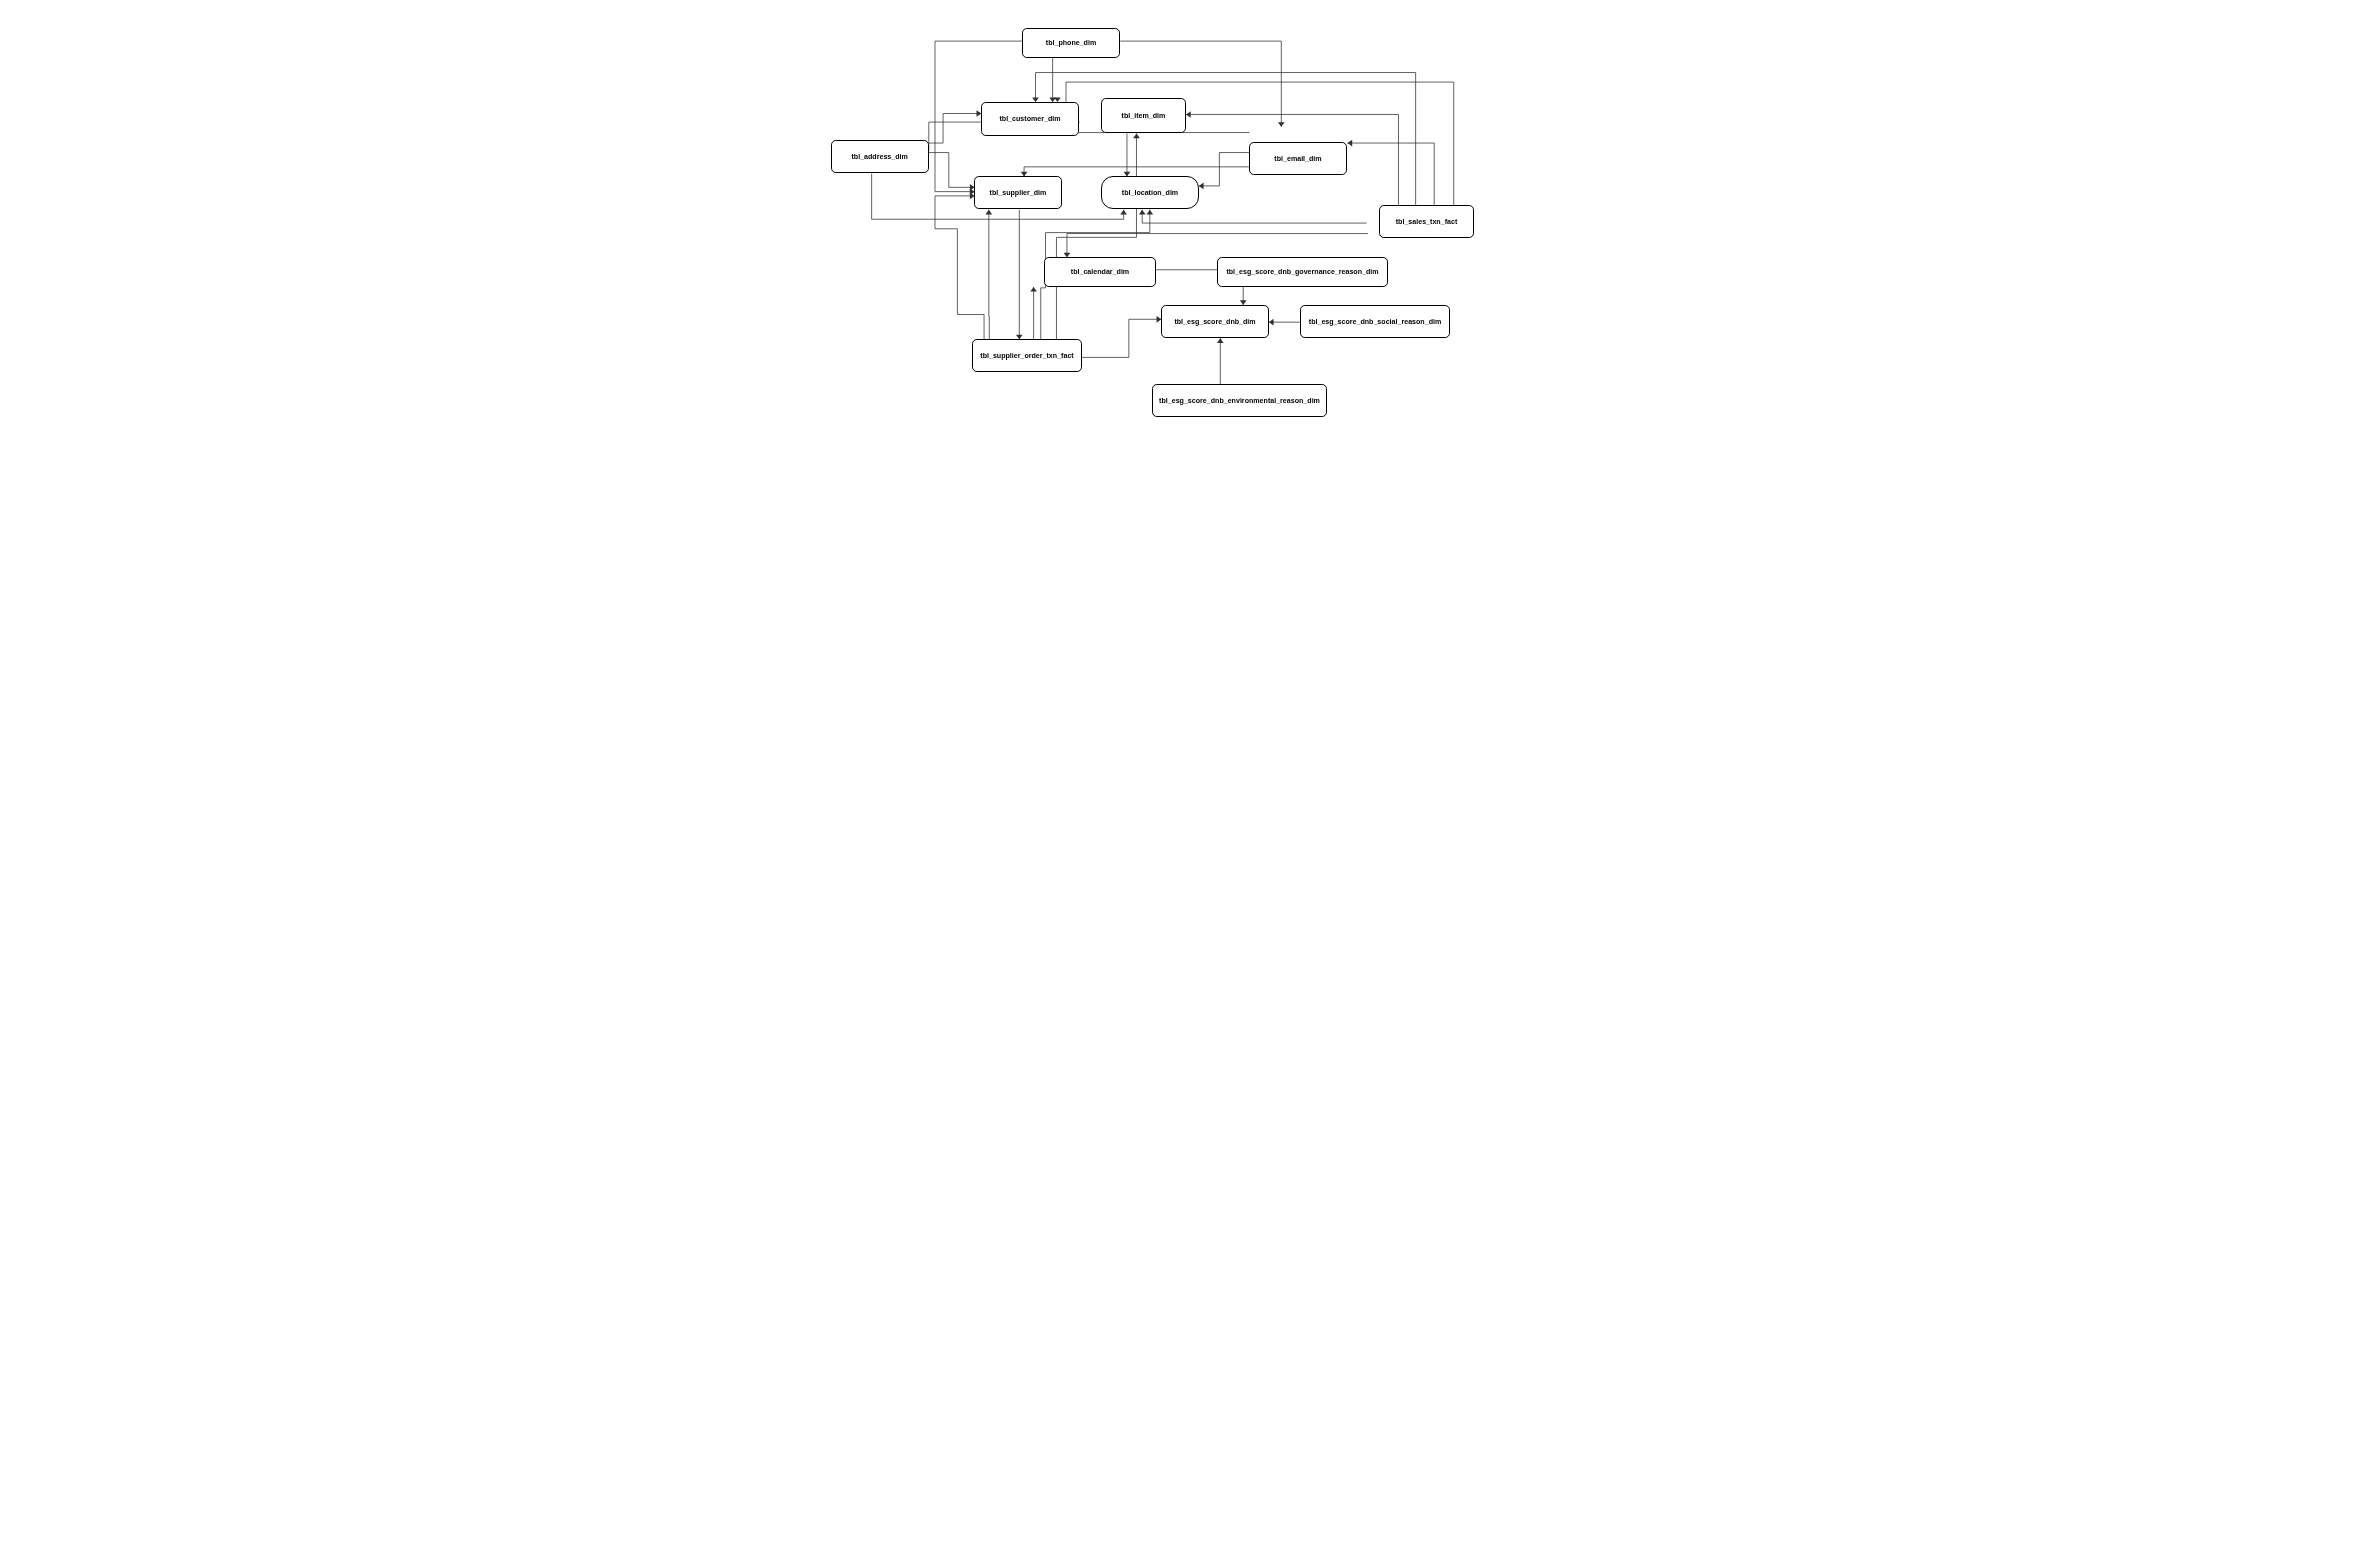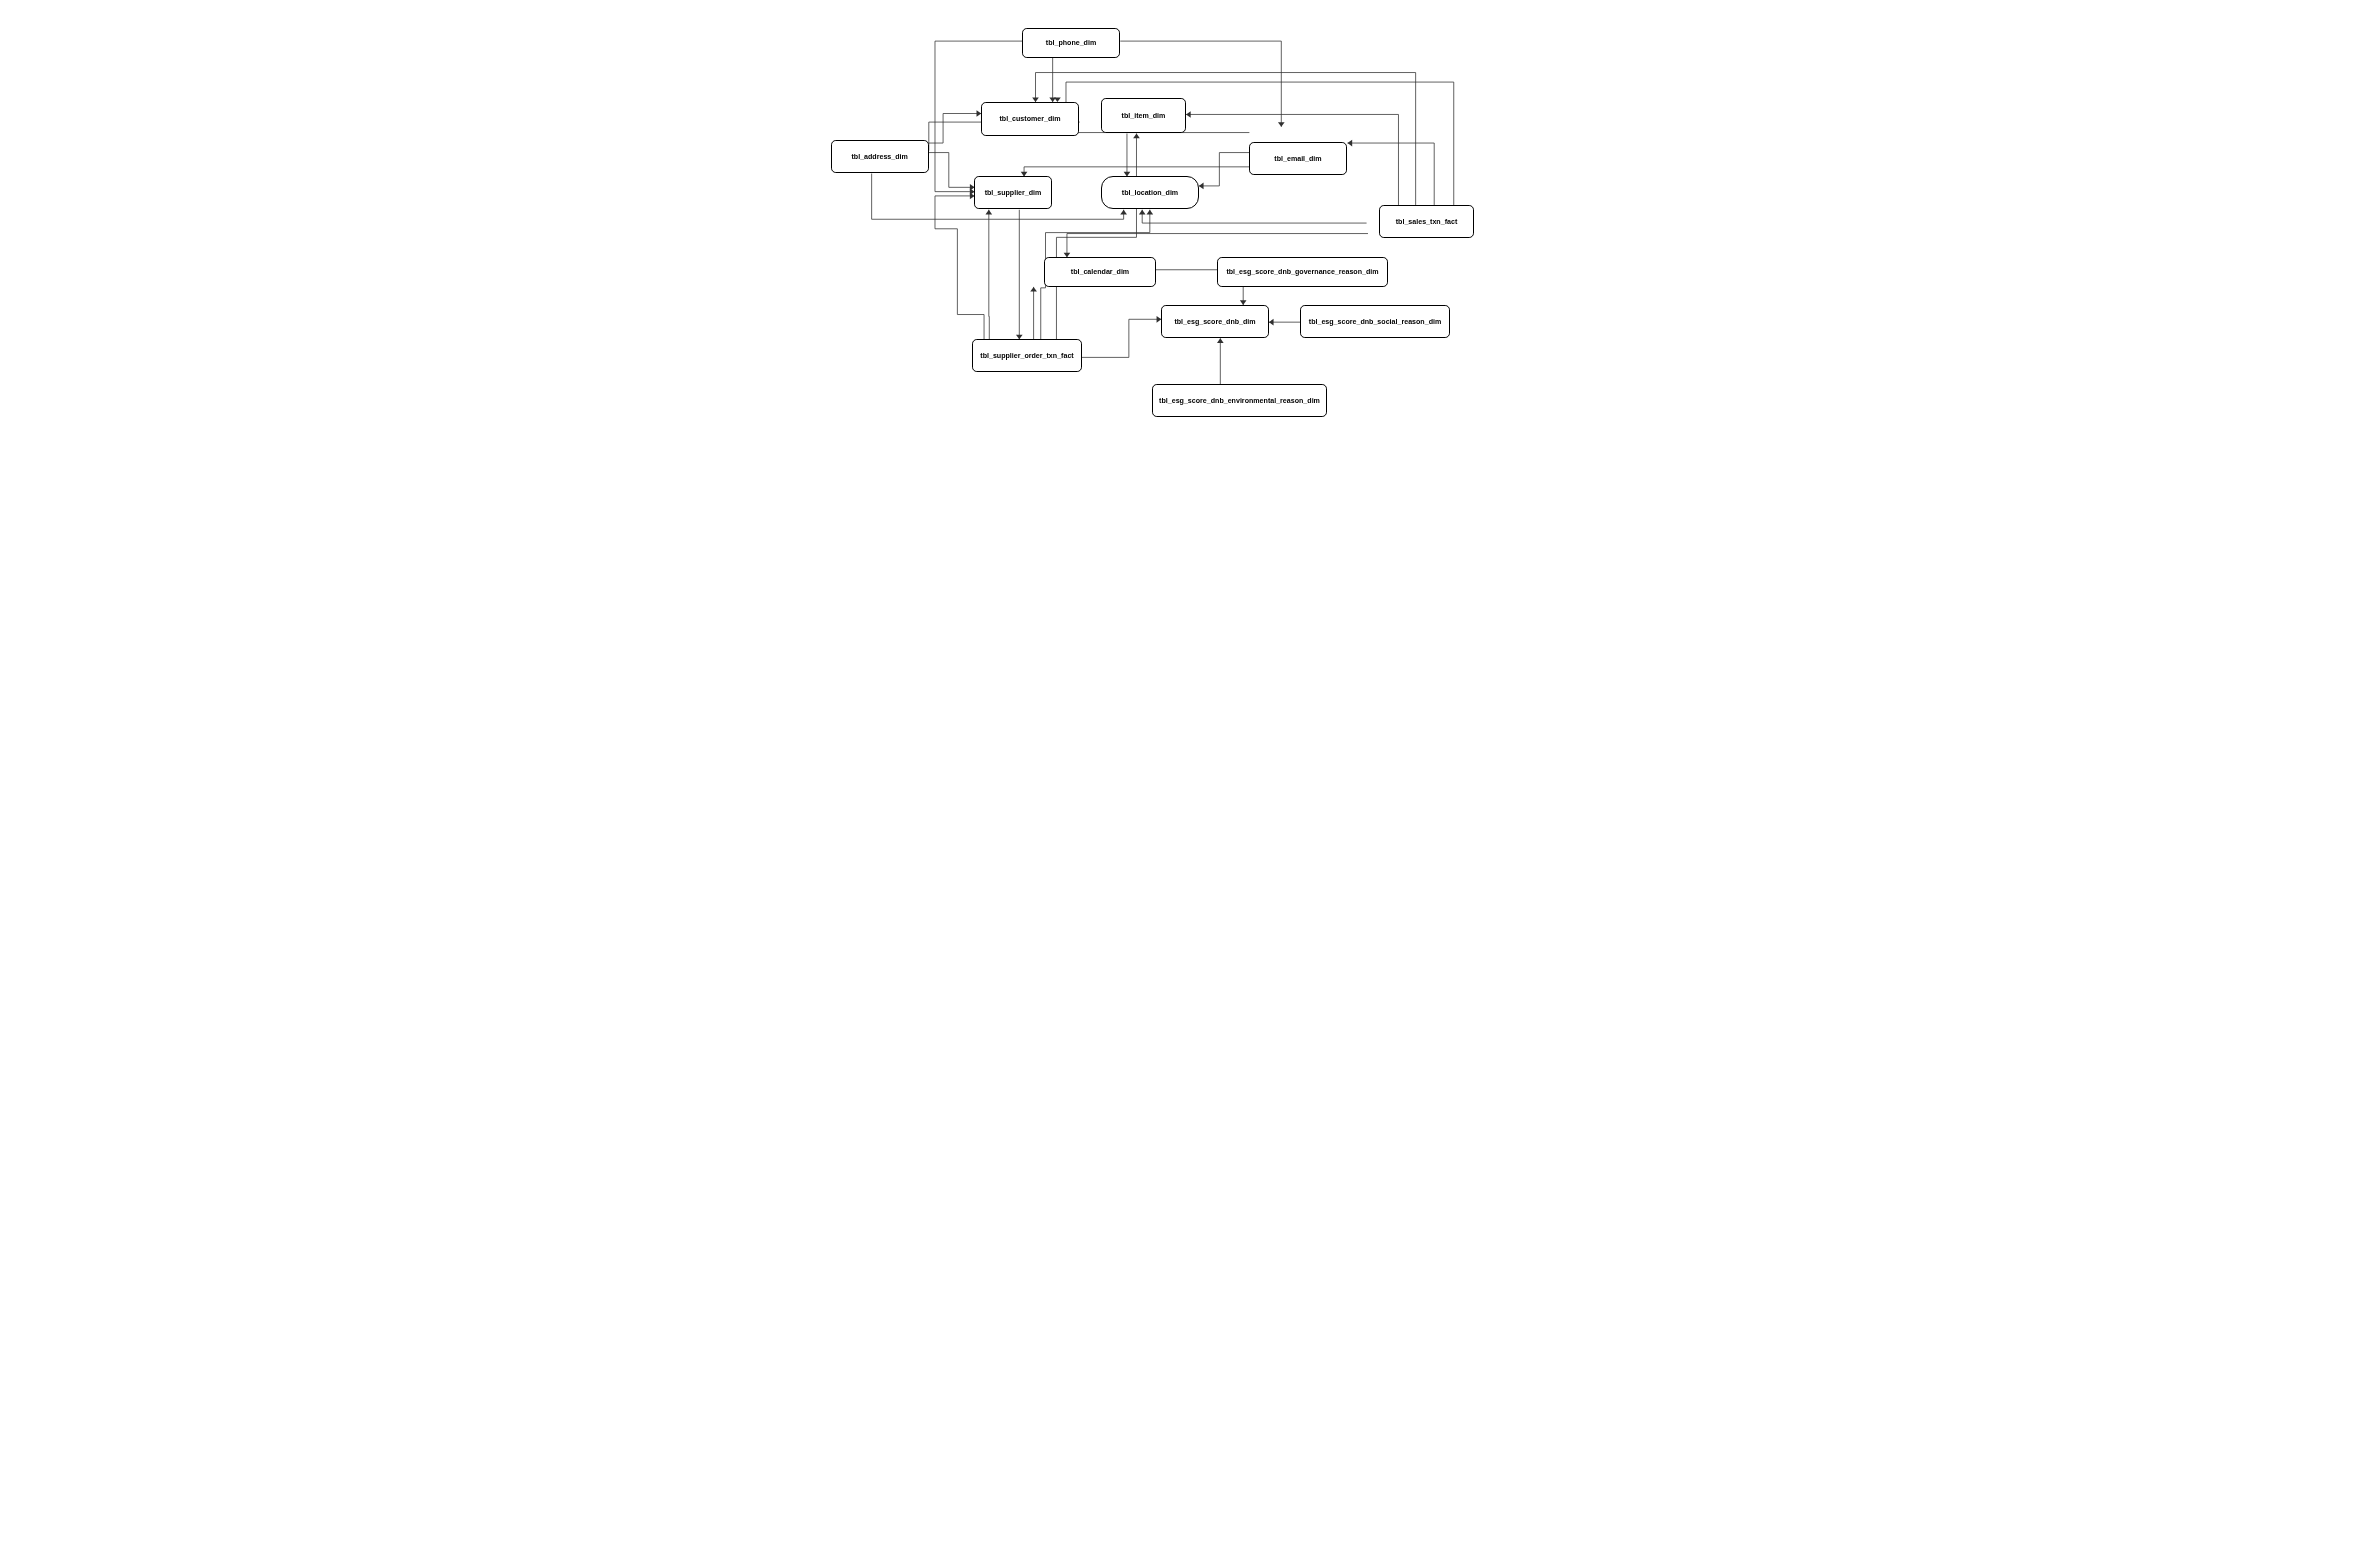--- a/index.html
+++ b/index.html
@@ -143,21 +143,21 @@
       </div>
       <div class="box" style="left: 277px; top: 98px; width: 85px; height: 35px;">
         <span>tbl_item_dim</span>
       </div>
       <div class="box" style="left: 6.7px; top: 140px; width: 98px; height: 33px;">
         <span>tbl_address_dim</span>
       </div>
       <div class="box" style="left: 425px; top: 127px; width: 98px; height: 33px; margin-top: 15px;">
         <span>tbl_email_dim</span>
       </div>
-      <div class="box" style="left: 150px; top: 176px; width: 78px; height: 33px;">
+      <div class="box" style="left: 150px; top: 176px; width: 88px; height: 33px;">
         <span>tbl_supplier_dim</span>
       </div>
       <div class="box" style="left: 277px; top: 176px; width: 98px; height: 33px; border-radius: 12px;">
         <span>tbl_location_dim</span>
       </div>
       <div class="box" style="left: 542px; top: 205px; width: 95px; height: 33px; margin-left: 13px;">
         <span>tbl_sales_txn_fact</span>
       </div>
       <div class="box" style="left: 220px; top: 257px; width: 112px; height: 29.5px;">
         <span>tbl_calendar_dim</span>

